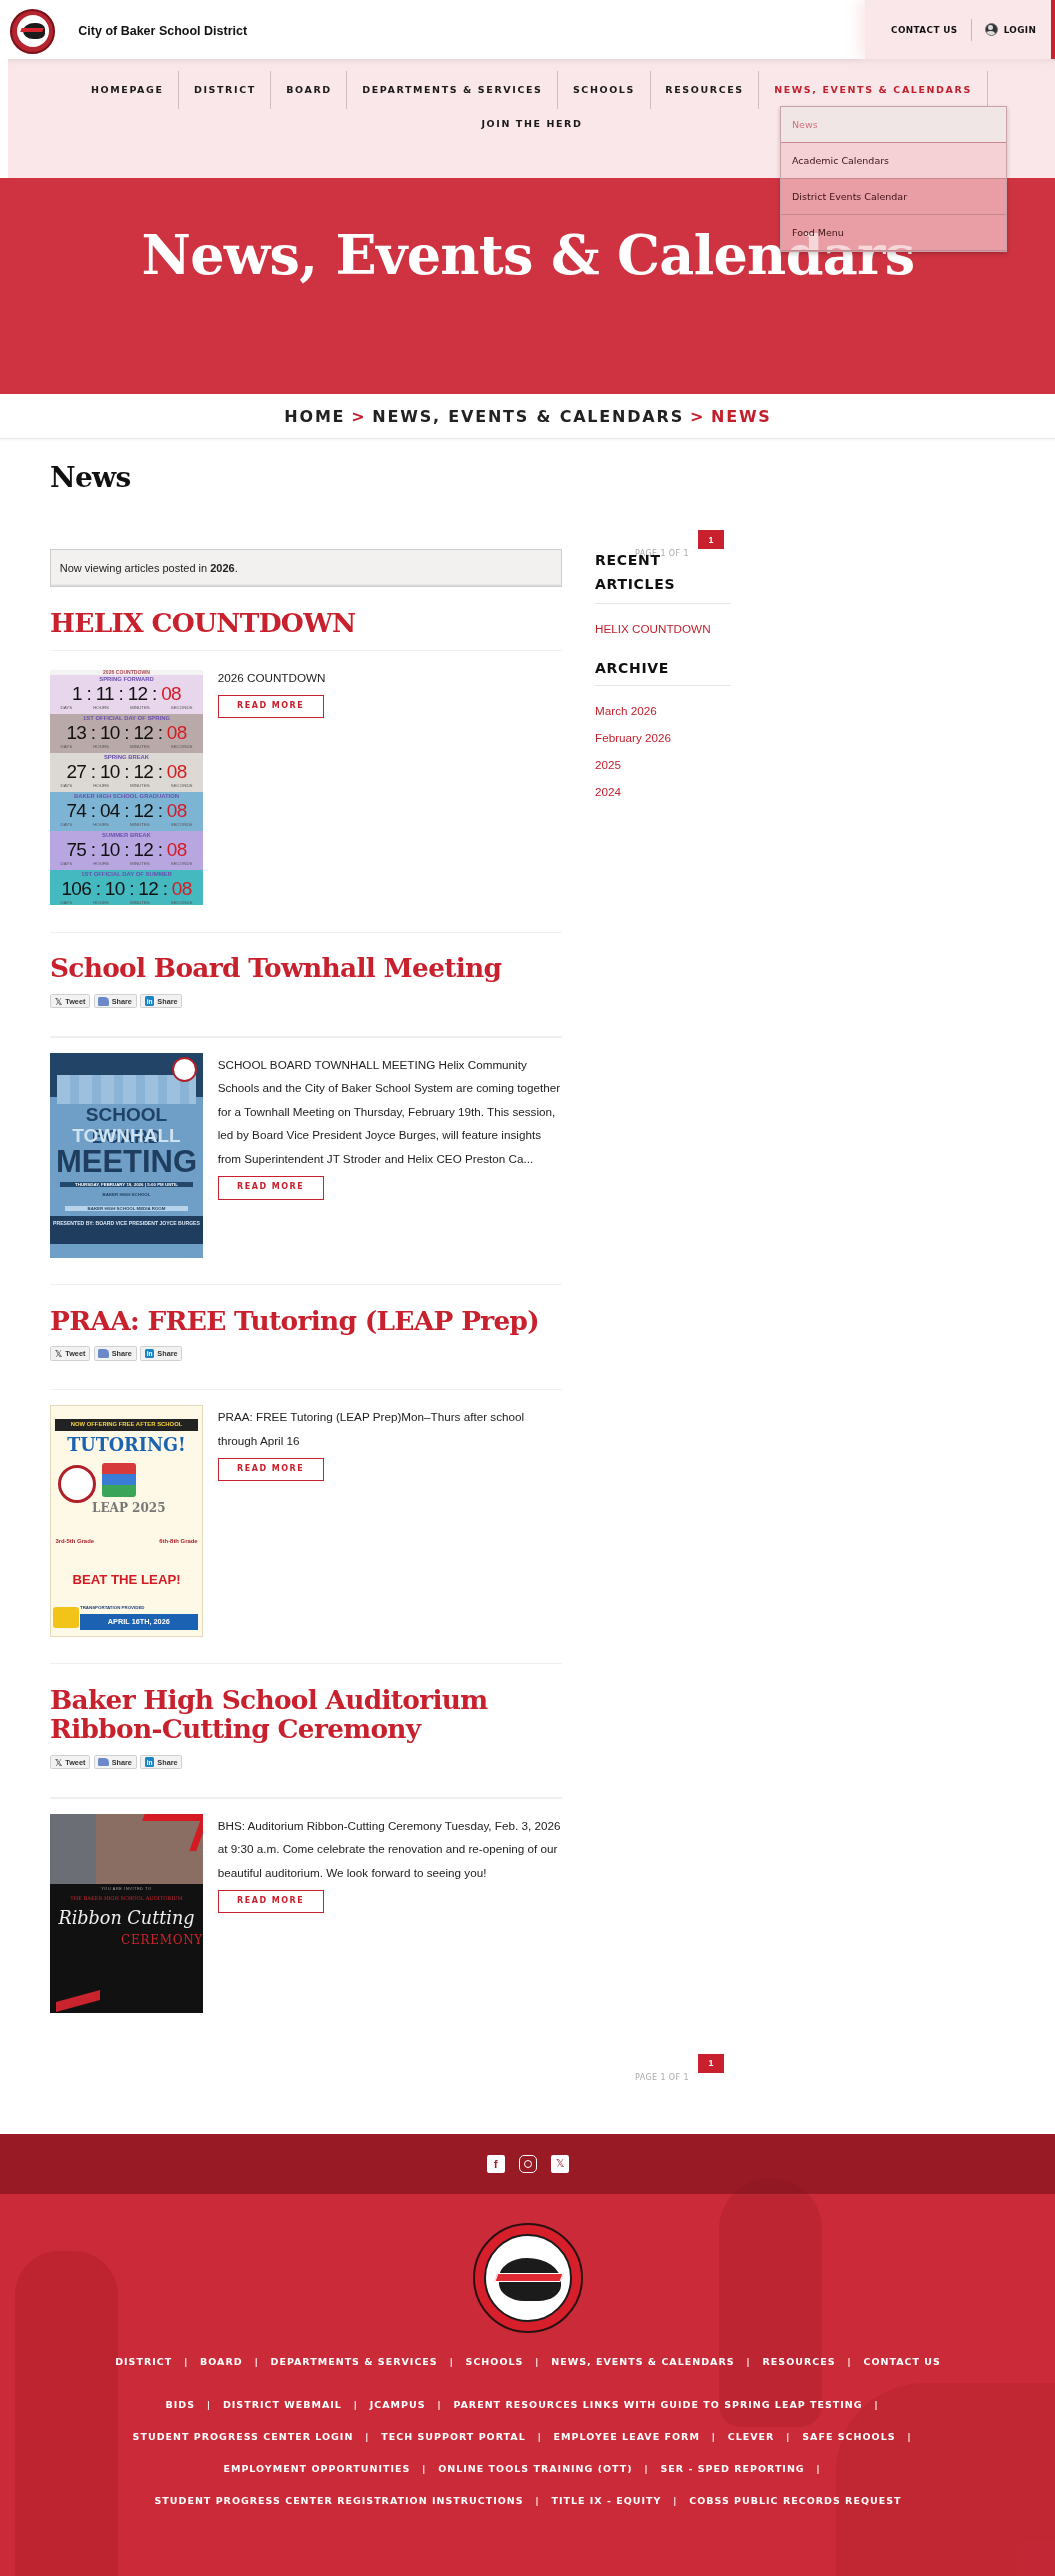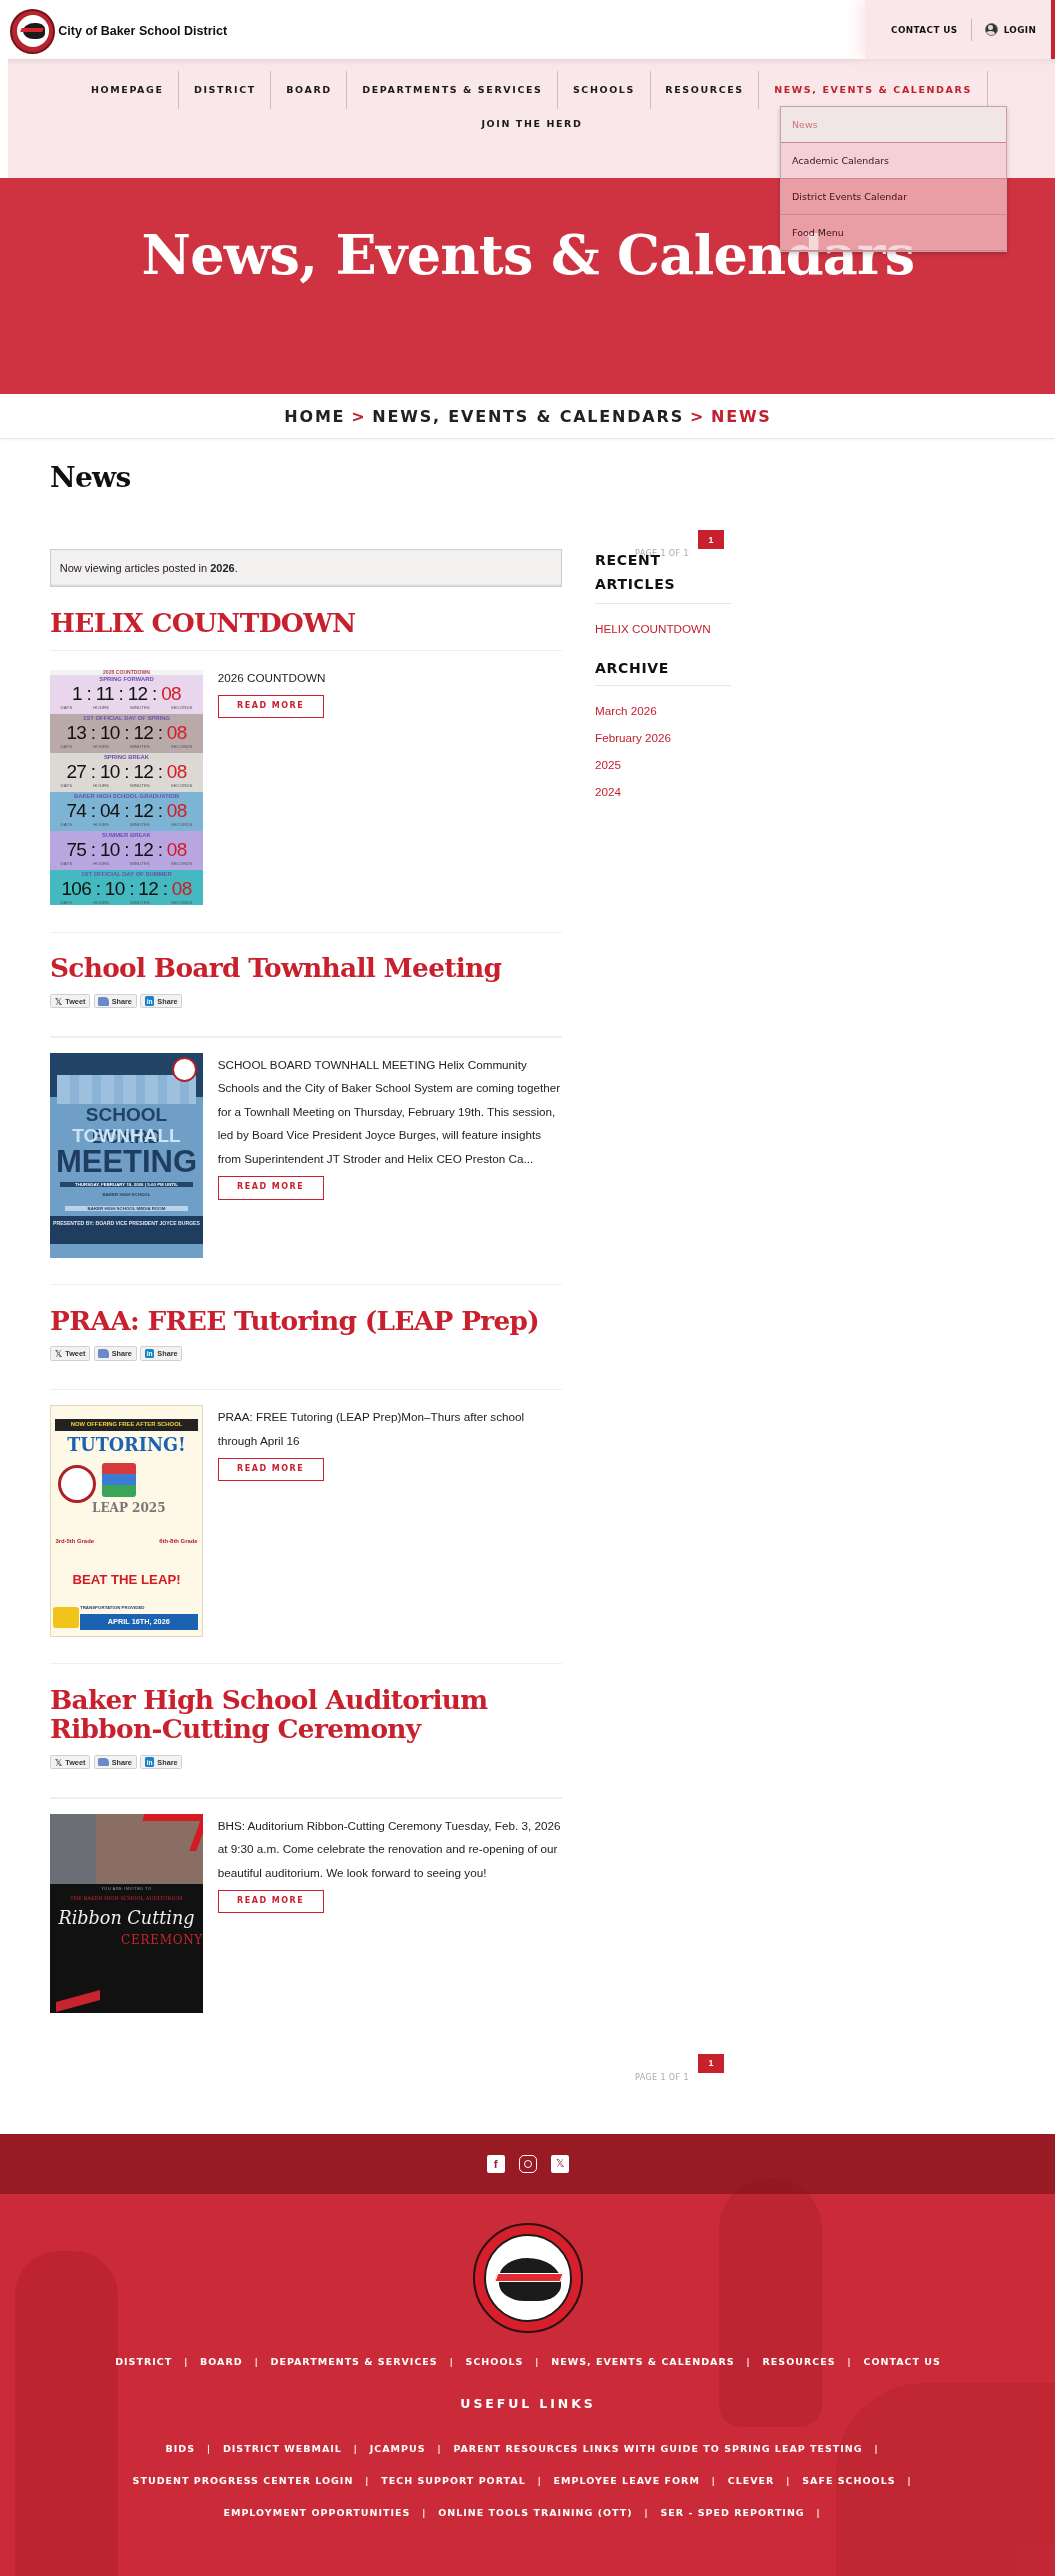--- a/index.html
+++ b/index.html
@@ -2,21 +2,21 @@
 <html style="font-size:11.7px"><head>
 <meta charset="utf-8">
 <style>
   * { box-sizing: border-box; margin: 0; padding: 0; }
   html, body { width: 1056px; background: #fff; }
   body { font-family: "Liberation Sans", sans-serif; color: #222; position: relative; }
   a { color: inherit; text-decoration: none; }
 
   
   .topbar { position: relative; height: 59px; background: #fff; z-index: 5; }
-  .logo-wrap { position: absolute; left: 10.3px; top: 8.8px; display: flex; align-items: center; gap: 3px; }
+  .logo-wrap { position: absolute; left: 10.3px; top: 8.8px; display: flex; align-items: center; gap: 23px; }
   .logo-seal { width: 45px; height: 45px; border-radius: 50%; background: #b42530; border: 2.2px solid #7a1119; display: flex; align-items: center; justify-content: center; }
   .logo-seal-inner { width: 32px; height: 32px; border-radius: 50%; background: #fff; position: relative; overflow: hidden; }
   .logo-seal-inner .buff { position: absolute; left: 5.9px; top: 7.3px; width: 22px; height: 16px; background: #1b1b1b; border-radius: 60% 45% 40% 55%; }
   .logo-seal-inner .stripe { position: absolute; left: 4.4px; top: 13.2px; width: 22px; height: 3.7px; background: #d8242e; transform: skewX(-20deg); }
   .site-name { font-family: "Liberation Sans", sans-serif; font-size: 12.5px; font-weight: 700; color: #111; }
   .util { position: absolute; right: 0; top: 0; height: 59px; width: 191px; background: #f9e7e9; display: flex; align-items: center; justify-content: flex-end; padding-right: 14.7px; box-shadow: -7.3px 0 13.2px rgba(249,231,233,.9); border-right: 5.9px solid #c8222e; }
   .util a { font-family: "DejaVu Sans", sans-serif; font-size: 8.8px; font-weight: 700; letter-spacing: 0.4px; color: #111; display: flex; align-items: center; gap: 5.9px; }
   .util .sep { width: 0.7px; height: 22px; background: #c9b7b9; margin: 0 13.2px; }
   .user-icon { width: 13.2px; height: 13.2px; border-radius: 50%; background: #333; border: 1.5px solid #777; position: relative; overflow: hidden; }
   .user-icon::before { content: ""; position: absolute; left: 2.9px; top: 1.5px; width: 4.4px; height: 4.4px; border-radius: 50%; background: #ddd; }
@@ -403,21 +403,21 @@
 
   <div class="seal" title="">
     <div class="seal-ring">
         <span class="buff"></span>
         <span class="stripe"></span>
       </div>
   </div>
 
   <div class="foot-nav" id="foot-nav"><a>DISTRICT</a><span class="pipe">|</span><a>BOARD</a><span class="pipe">|</span><a>DEPARTMENTS &amp; SERVICES</a><span class="pipe">|</span><a>SCHOOLS</a><span class="pipe">|</span><a>NEWS, EVENTS &amp; CALENDARS</a><span class="pipe">|</span><a>RESOURCES</a><span class="pipe">|</span><a>CONTACT US</a></div>
 
-  <div class="useful-h">USEFUL LINKS</div>
   <div class="useful" id="useful">
       <div class="row"><a>BIDS</a><span class="pipe">|</span><a>DISTRICT WEBMAIL</a><span class="pipe">|</span><a>JCAMPUS</a><span class="pipe">|</span><a>PARENT RESOURCES LINKS WITH GUIDE TO SPRING LEAP TESTING</a><span class="pipe">|</span></div>
       <div class="row"><a>STUDENT PROGRESS CENTER LOGIN</a><span class="pipe">|</span><a>TECH SUPPORT PORTAL</a><span class="pipe">|</span><a>EMPLOYEE LEAVE FORM</a><span class="pipe">|</span><a>CLEVER</a><span class="pipe">|</span><a>SAFE SCHOOLS</a><span class="pipe">|</span></div>
       <div class="row"><a>EMPLOYMENT OPPORTUNITIES</a><span class="pipe">|</span><a>ONLINE TOOLS TRAINING (OTT)</a><span class="pipe">|</span><a>SER - SPED REPORTING</a><span class="pipe">|</span></div>
+      <div class="row"><a>STUDENT PROGRESS CENTER REGISTRATION INSTRUCTIONS</a><span class="pipe">|</span><a>TITLE IX - EQUITY</a><span class="pipe">|</span><a>COBSS PUBLIC RECORDS REQUEST</a></div>
     </div>
 
 </footer>
 
 
 </body></html>

